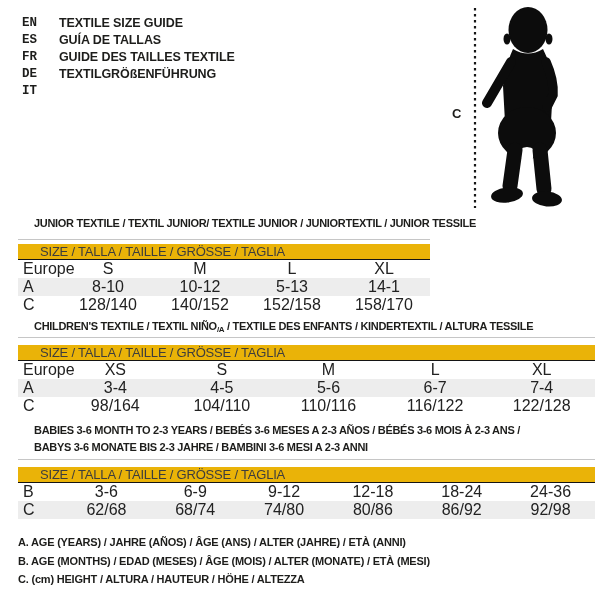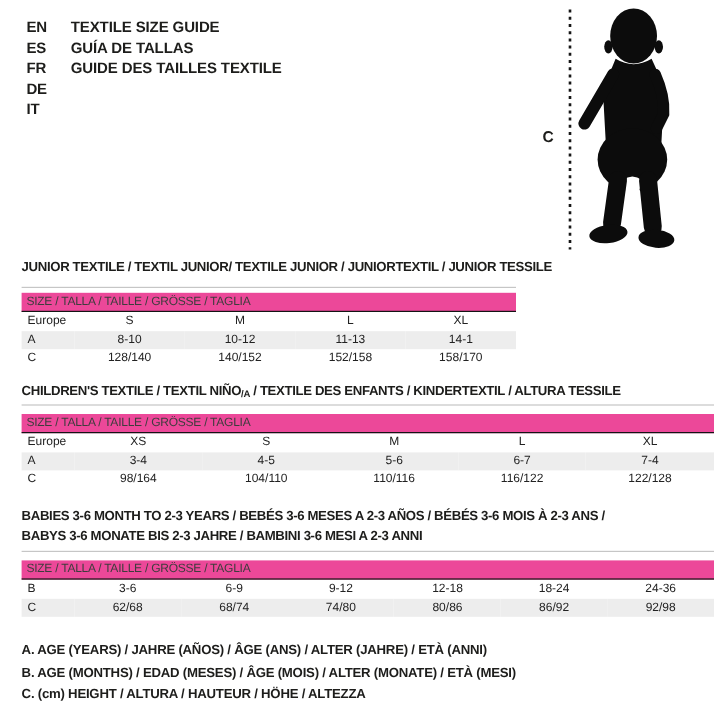--- a/index.html
+++ b/index.html
@@ -5,41 +5,41 @@
   html,body { margin:0; padding:0; background:#fff; }
   .page {
     position:relative; width:600px; height:600px; background:#ffffff;
     font-family:"Liberation Sans", sans-serif; color:#1d1d1b; overflow:hidden;
   }
 
   
   .lang-block { position:absolute; left:22px; top:14px; }
   .lang-row { display:flex; height:17px; align-items:center;
               font-weight:bold; font-size:12.5px; letter-spacing:-0.1px; }
-  .lang-code { width:37px; flex:0 0 37px; }
+  .lang-code { width:37px; flex:0 0 37px;font-family:Liberation Mono, monospace; }
 
   
   .figure-svg { position:absolute; left:466px; top:2px; }
   .height-label { position:absolute; left:452px; top:106px;
                   font-weight:bold; font-size:13px; }
 
   
-  .sec-title { position:absolute; left:18px; font-weight:bold; font-size:11px;
+  .sec-title { position:absolute; left:34px; font-weight:bold; font-size:11px;
                letter-spacing:-0.3px; white-space:nowrap; }
   .sec-title .subA { font-size:8px; vertical-align:-2px; }
   .sec-title.two-line { line-height:17px; }
 
   
   .size-table { position:absolute; left:18px; border-top:1px solid #c6c6c6; }
   .size-table .pad { height:4px; }
-  .size-bar { background:#ec4899; height:15px; line-height:15px; padding-left:4px;
-              font-size:10px; color:#3d3d3d; letter-spacing:-0.2px;
+  .size-bar { background:#eab308; height:15px; line-height:15px; padding-left:22px;
+              font-size:13px; color:#3d3d3d; letter-spacing:-0.2px;
               border-bottom:1.5px solid #141414; }
   .size-table table { width:100%; border-collapse:collapse; table-layout:fixed;
-                      font-size:10px; color:#222; }
+                      font-size:16px; color:#222; }
   .size-table td { height:15.5px; padding:0; text-align:center; white-space:nowrap; }
   .size-table td.rl { text-align:left; padding-left:5px; }
   .size-table col.labelcol { width:44px; }
   .size-table tr:nth-child(2) td { background:#ededed; }
 
   
   .notes { position:absolute; left:18px; top:533px; font-weight:bold;
            font-size:11px; line-height:18.5px; letter-spacing:-0.2px; }
 </style>
 </head>
@@ -55,20 +55,21 @@
     <div class="lang-row">
       <span class="lang-code">ES</span>
       <span class="lang-label">GUÍA DE TALLAS</span>
     </div>
     <div class="lang-row">
       <span class="lang-code">FR</span>
       <span class="lang-label">GUIDE DES TAILLES TEXTILE</span>
     </div>
     <div class="lang-row">
       <span class="lang-code">DE</span>
+      <span class="lang-label">TEXTILGRÖßENFÜHRUNG</span>
     </div>
     <div class="lang-row">
       <span class="lang-code">IT</span>
     </div>
   </div>
 
   <svg class="figure-svg" width="118" height="212" viewBox="0 0 118 212">
     <g fill="#0c0c0c" stroke="none">
 
       <ellipse cx="62" cy="28" rx="19.5" ry="23"></ellipse>
@@ -119,21 +120,21 @@
         <td class="rl">Europe</td>
         <td>S</td>
         <td>M</td>
         <td>L</td>
         <td>XL</td>
       </tr>
       <tr>
         <td class="rl">A</td>
         <td>8-10</td>
         <td>10-12</td>
-        <td>11-13</td>
+        <td>5-13</td>
         <td>14-1</td>
       </tr>
       <tr>
         <td class="rl">C</td>
         <td>128/140</td>
         <td>140/152</td>
         <td>152/158</td>
         <td>158/170</td>
       </tr>
     </tbody>

